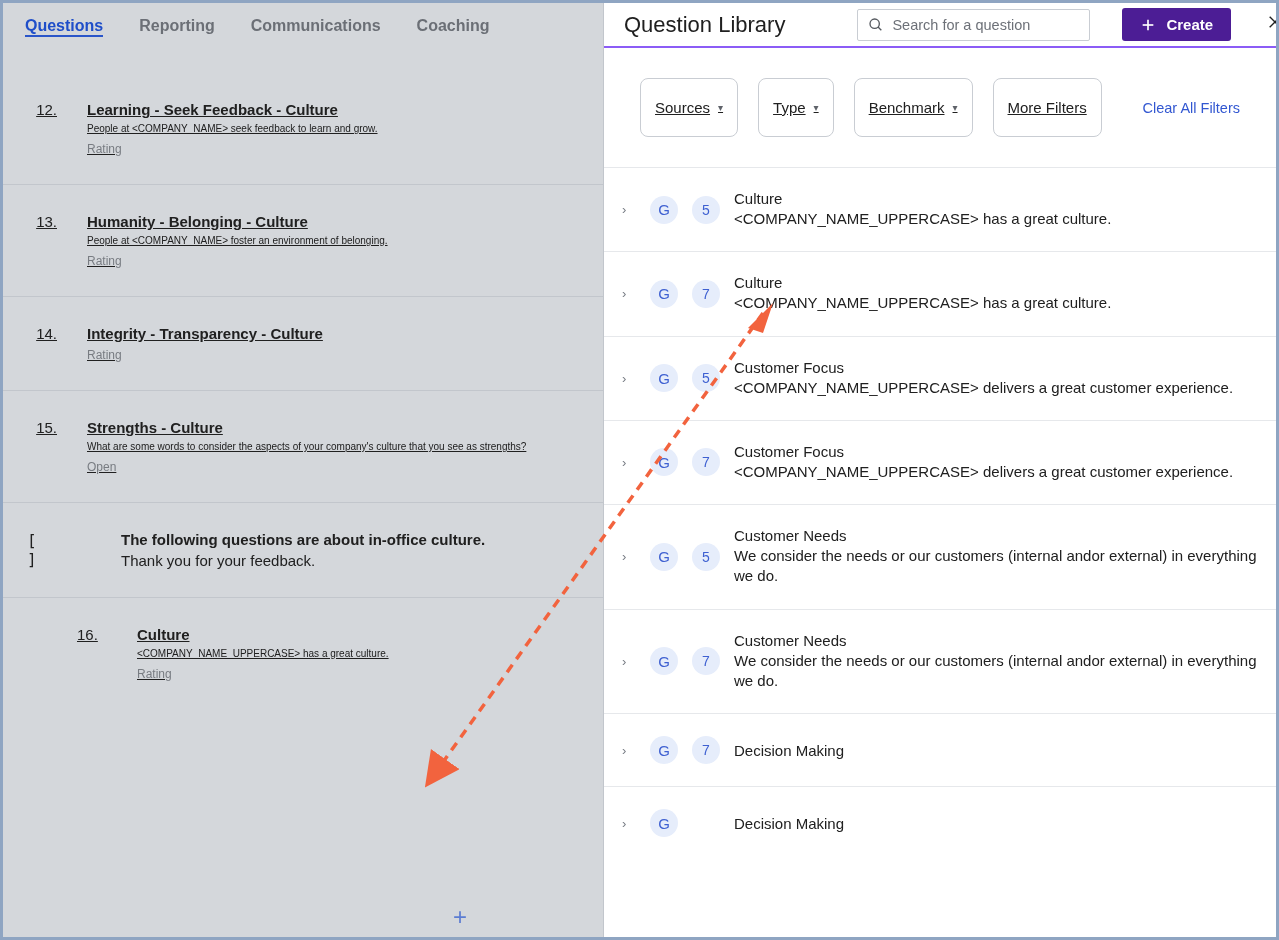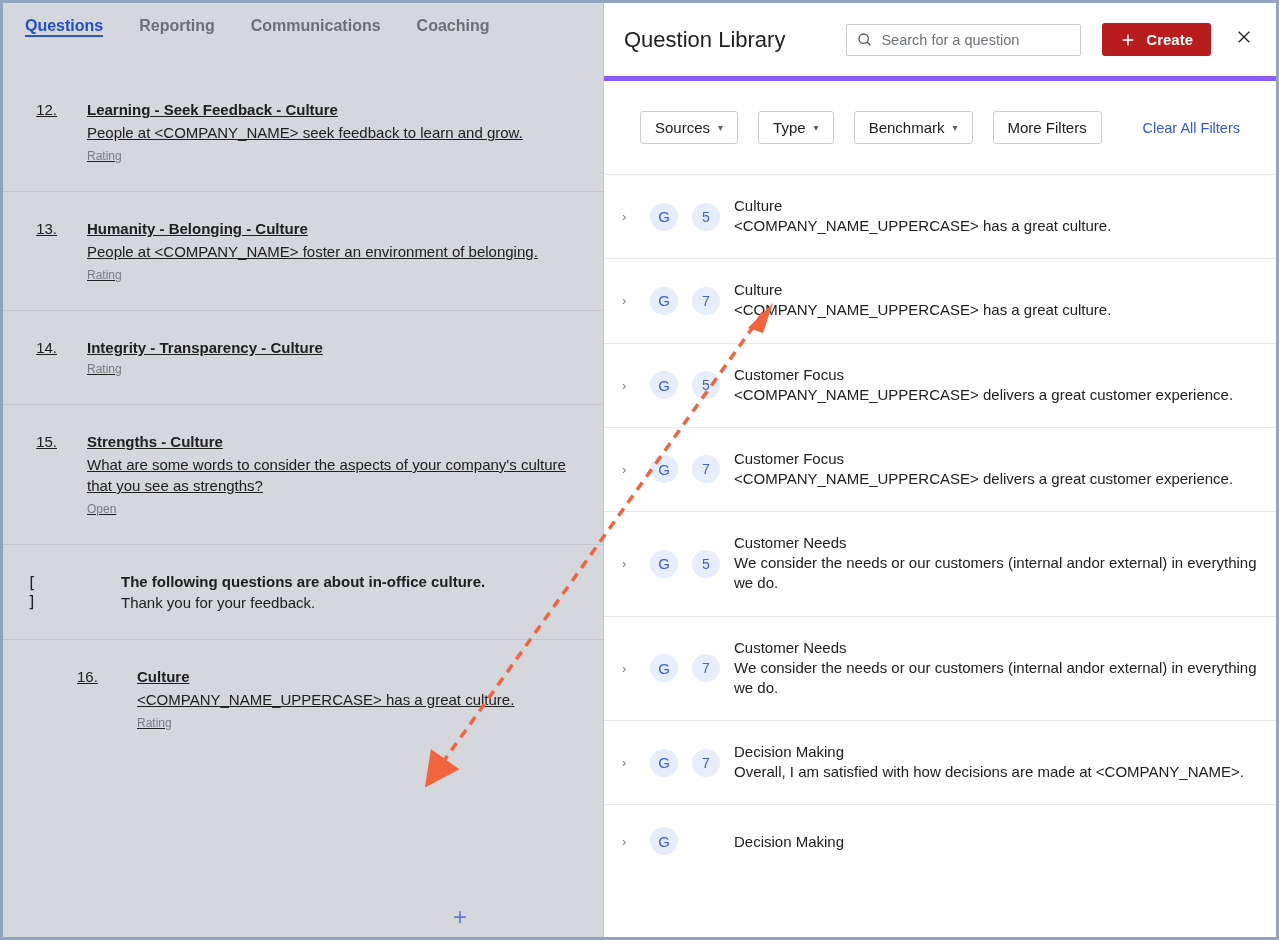--- a/index.html
+++ b/index.html
@@ -53,21 +53,21 @@
   }
   .question-item.first { border-top: none; margin-top: 36px; }
   .q-num {
     flex: 0 0 30px;
     font-size: 15px;
     color: #202020;
     text-align: right;
   }
   .q-body { flex: 1; }
   .q-title { font-size: 15px; font-weight: 600; color: #202020; margin-bottom: 4px; }
-  .q-desc { font-size: 15px; color: #202020; line-height: 1.4; }
+  .q-desc { font-size: 10px; color: #202020; line-height: 1.4; }
   .q-type { font-size: 12px; color: #787c82; margin-top: 6px; }
   .section-row {
     background: #d4d7db;
     padding: 28px 24px;
     border-top: 1px solid #c2c6cc;
     display: flex;
     gap: 30px;
   }
   .section-icon {
     flex: 0 0 30px;
@@ -93,23 +93,23 @@
   .right-pane {
     flex: 1;
     background: #ffffff;
     border-left: 1px solid #c2c6cc;
     display: flex;
     flex-direction: column;
   }
   .panel-header {
     display: flex;
     align-items: center;
-    padding: 20px 20px;
-    gap: 21px;
-    border-bottom: 5px solid #8b5cf6;
+    padding: 5px 20px;
+    gap: 32px;
+    border-bottom: 2px solid #8b5cf6;
   }
   .panel-title { font-size: 22px; font-weight: 400; color: #202020; flex: 0 0 auto; margin-right: 40px; }
   .search-wrap {
     flex: 1;
     display: flex;
     align-items: center;
     border: 1px solid #c9cdd3;
     border-radius: 2px;
     padding: 7px 10px;
     gap: 8px;
@@ -119,47 +119,48 @@
     outline: none;
     font-size: 14.5px;
     flex: 1;
     color: #202020;
   }
   .search-wrap input::placeholder { color: #6d7178; }
   .create-btn {
     display: flex;
     align-items: center;
     gap: 10px;
-    background: #b91c1c;
+    background: #4c1d95;
     color: #fff;
     padding: 8px 18px;
     border-radius: 3px;
     font-size: 15px;
     cursor: pointer;
     font-weight: 600;
   }
   .close-btn { font-size: 18px; color: #202020; cursor: pointer; padding: 0 4px; }
 
   .filters-row {
     display: flex;
     align-items: center;
     padding: 30px 36px 30px;
     gap: 20px;
     border-bottom: 1px solid #e6e8eb;
   }
   .filter-pill {
     border: 1px solid #c9cdd3;
-    border-radius: 3px;
-    padding: 7px 14px;
+    border-radius: 8px;
+    padding: 20px 14px;
     font-size: 15px;
     color: #202020;
     display: flex;
     align-items: center;
     gap: 8px;
     cursor: pointer;
+    text-decoration: underline;
   }
   .chev { font-size: 10px; color: #5f636a; }
   .clear-link {
     margin-left: auto;
     color: #3257d1;
     font-size: 14.5px;
     cursor: pointer;
   }
 
   .lib-scroll { flex: 1; overflow-y: auto; }
@@ -375,21 +376,20 @@
           <div class="lib-cat">Customer Needs</div>
           <div class="lib-desc">We consider the needs or our customers (internal andor external) in everything we do.</div>
         </div>
       </div>
       <div class="lib-item">
         <span class="expand-chev">›</span>
         <span class="g-badge">G</span>
         <span class="num-badge">7</span>
         <div class="lib-text">
           <div class="lib-cat">Decision Making</div>
-          <div class="lib-desc">Overall, I am satisfied with how decisions are made at &lt;COMPANY_NAME&gt;.</div>
         </div>
       </div>
       <div class="lib-item" style="padding-bottom:0;">
         <span class="expand-chev">›</span>
         <span class="g-badge">G</span>
         <span class="num-badge" style="visibility:hidden"></span>
         <div class="lib-text">
           <div class="lib-cat">Decision Making</div>
         </div>
       </div>

